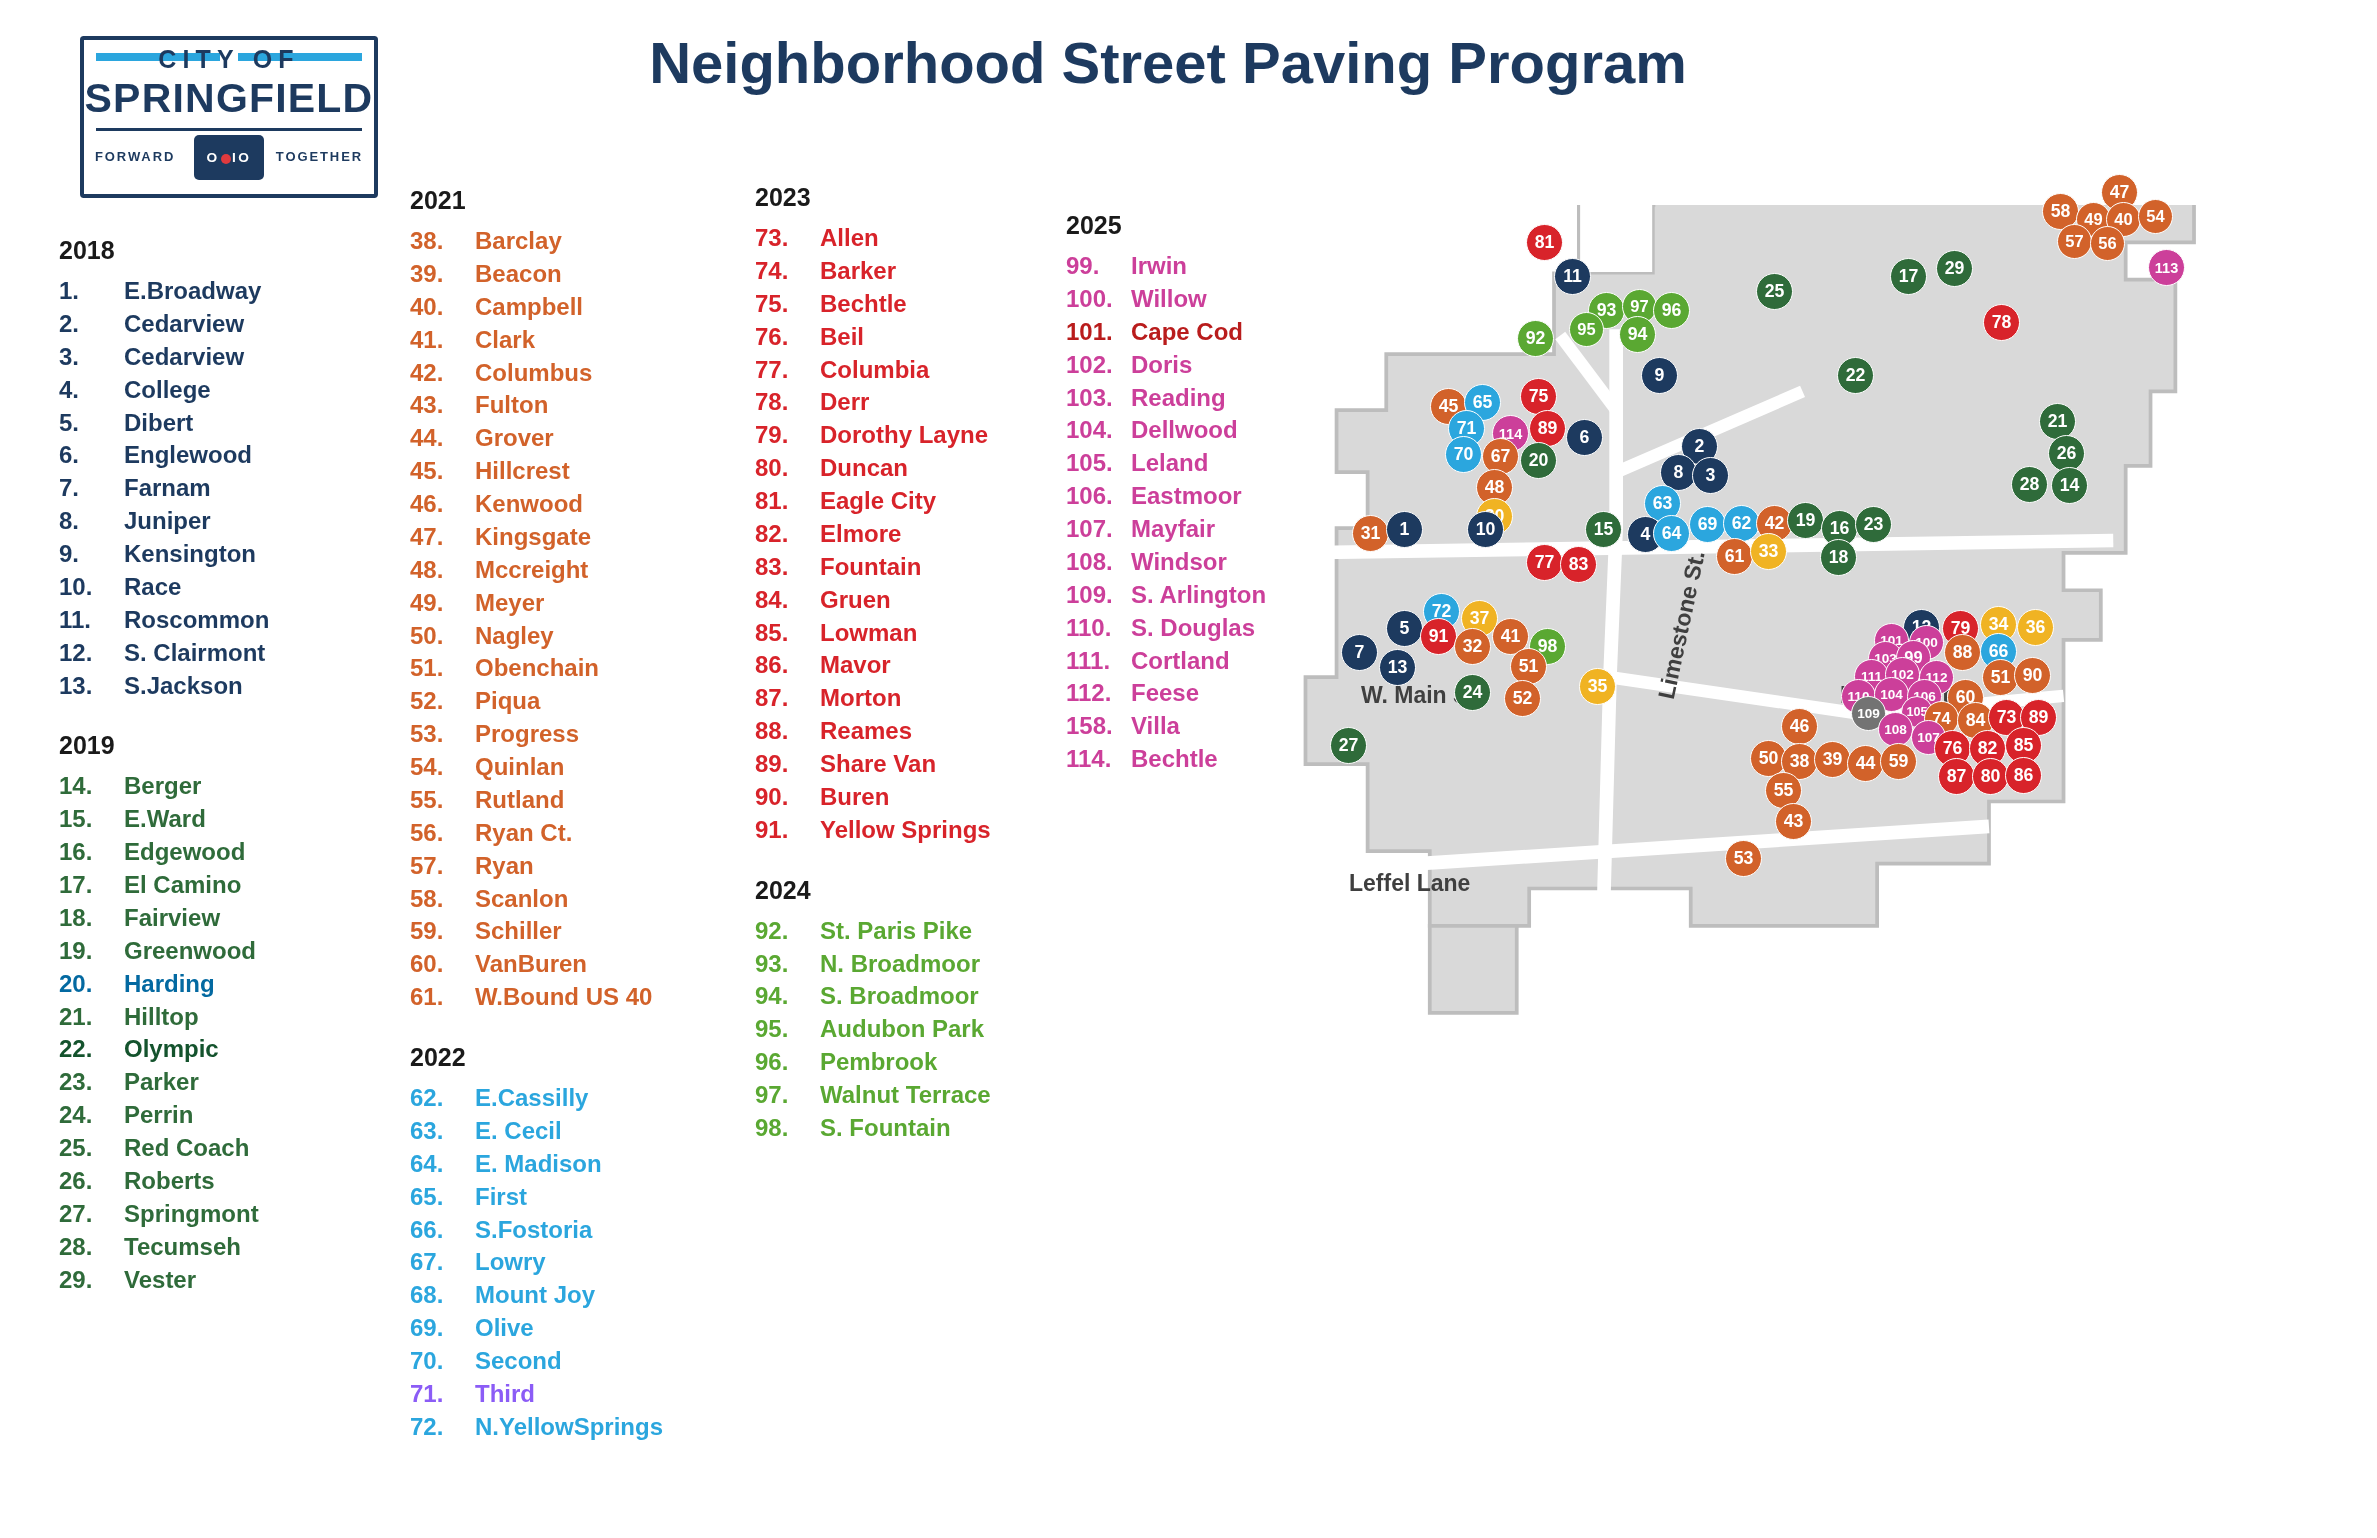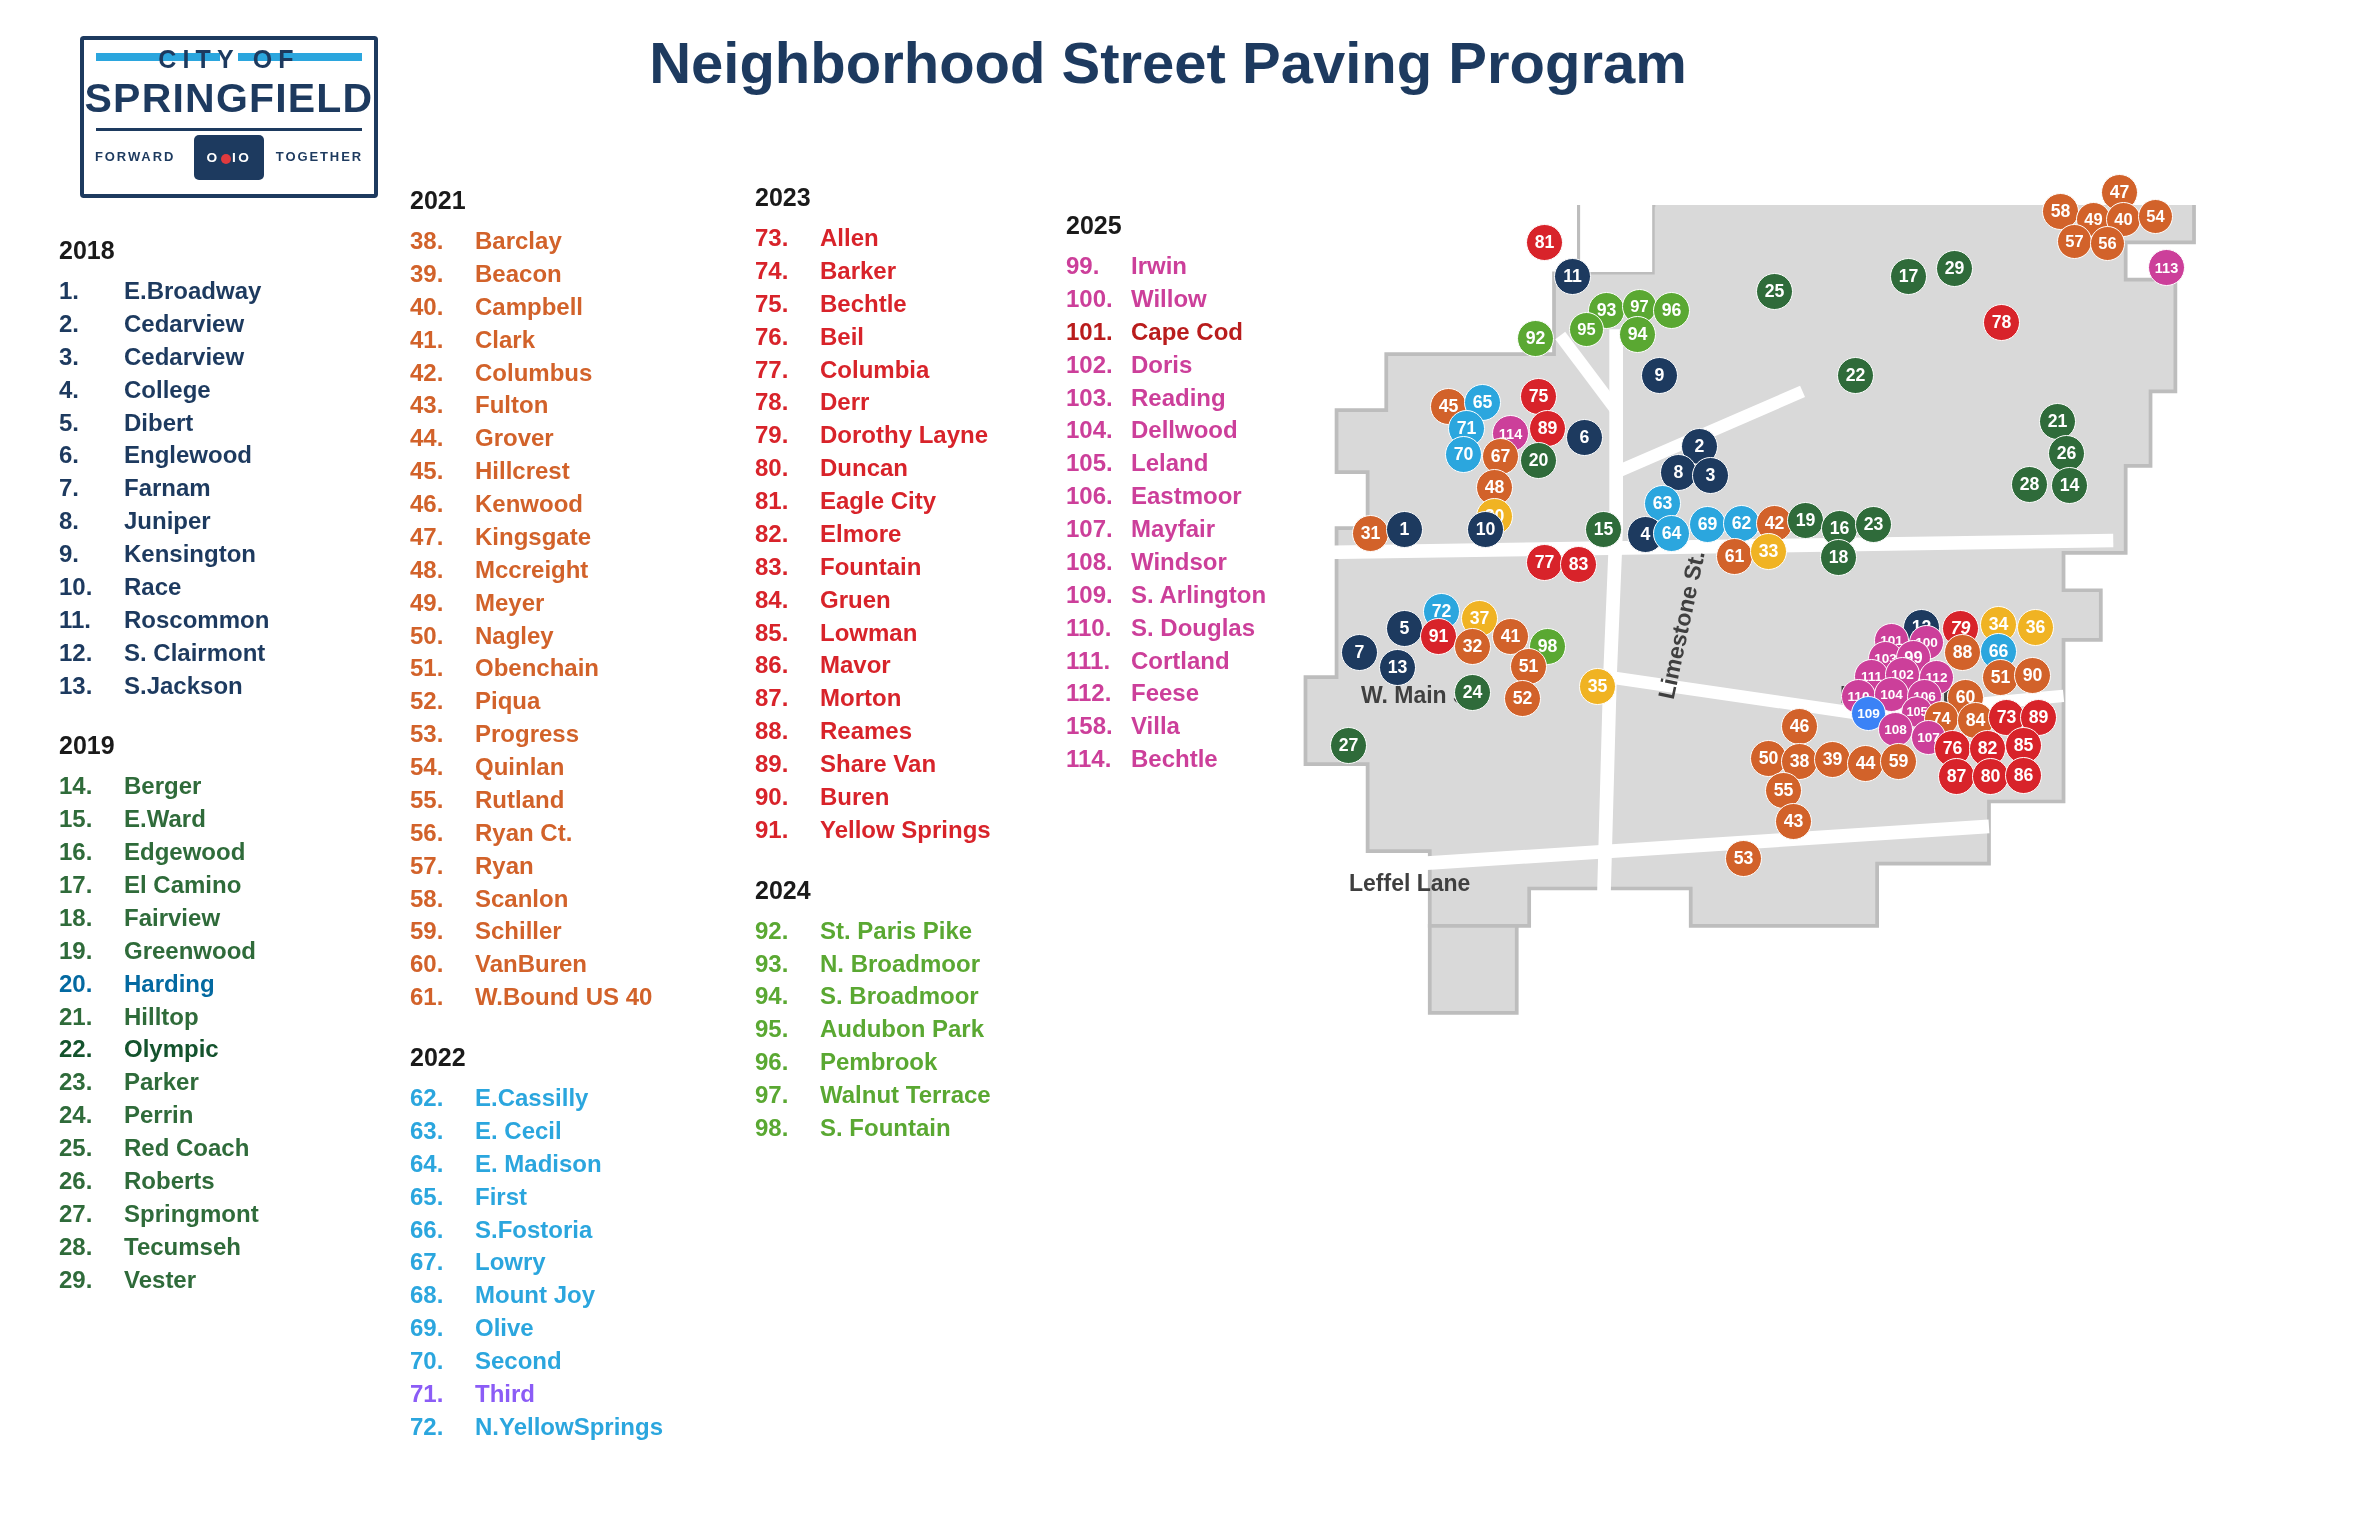--- a/index.html
+++ b/index.html
@@ -749,21 +749,21 @@
       <div class="pin" style="left: 674px; top: 301px; width: 37px; height: 37px; background: rgb(47, 107, 58); font-size: 17.7px;">23</div>
       <div class="pin" style="left: 639px; top: 334px; width: 37px; height: 37px; background: rgb(47, 107, 58); font-size: 17.7px;">18</div>
       <div class="pin" style="left: 171px; top: 310px; width: 37px; height: 37px; background: rgb(210, 98, 42); font-size: 17.7px;">31</div>
       <div class="pin" style="left: 205px; top: 306px; width: 37px; height: 37px; background: rgb(29, 58, 95); font-size: 17.7px;">1</div>
       <div class="pin" style="left: 286px; top: 306px; width: 37px; height: 37px; background: rgb(29, 58, 95); font-size: 17.7px;">10</div>
       <div class="pin" style="left: 535px; top: 333px; width: 37px; height: 37px; background: rgb(210, 98, 42); font-size: 17.7px;">61</div>
       <div class="pin" style="left: 569px; top: 328px; width: 37px; height: 37px; background: rgb(240, 179, 35); font-size: 17.7px;">33</div>
       <div class="pin" style="left: 345px; top: 339px; width: 37px; height: 37px; background: rgb(216, 35, 42); font-size: 17.7px;">77</div>
       <div class="pin" style="left: 379px; top: 341px; width: 37px; height: 37px; background: rgb(216, 35, 42); font-size: 17.7px;">83</div>
       <div class="pin" style="left: 722px; top: 404px; width: 37px; height: 37px; background: rgb(29, 58, 95); font-size: 17.7px;">12</div>
-      <div class="pin" style="left: 761px; top: 405px; width: 37px; height: 37px; background: rgb(216, 35, 42); font-size: 17.7px; font-style: italic;">79</div>
+      <div class="pin" style="left: 761px; top: 405px; width: 37px; height: 37px; background: rgb(216, 35, 42); font-size: 17.7px;">79</div>
       <div class="pin" style="left: 799px; top: 401px; width: 37px; height: 37px; background: rgb(240, 179, 35); font-size: 17.7px;">34</div>
       <div class="pin" style="left: 836px; top: 404px; width: 37px; height: 37px; background: rgb(240, 179, 35); font-size: 17.7px;">36</div>
       <div class="pin" style="left: 242px; top: 388px; width: 37px; height: 37px; background: rgb(43, 166, 222); font-size: 17.7px;">72</div>
       <div class="pin" style="left: 280px; top: 395px; width: 37px; height: 37px; background: rgb(240, 179, 35); font-size: 17.7px;">37</div>
       <div class="pin" style="left: 205px; top: 405px; width: 37px; height: 37px; background: rgb(29, 58, 95); font-size: 17.7px;">5</div>
       <div class="pin" style="left: 239px; top: 413px; width: 37px; height: 37px; background: rgb(216, 35, 42); font-size: 17.7px;">91</div>
       <div class="pin" style="left: 273px; top: 423px; width: 37px; height: 37px; background: rgb(210, 98, 42); font-size: 17.7px;">32</div>
       <div class="pin" style="left: 311px; top: 413px; width: 37px; height: 37px; background: rgb(210, 98, 42); font-size: 17.7px;">41</div>
       <div class="pin" style="left: 348px; top: 423px; width: 37px; height: 37px; background: rgb(90, 168, 50); font-size: 17.7px;">98</div>
       <div class="pin" style="left: 693px; top: 418px; width: 35px; height: 35px; background: rgb(204, 63, 154); font-size: 13.6px;">101</div>
@@ -777,21 +777,21 @@
       <div class="pin" style="left: 673px; top: 454px; width: 35px; height: 35px; background: rgb(204, 63, 154); font-size: 13.6px;">111</div>
       <div class="pin" style="left: 704px; top: 452px; width: 35px; height: 35px; background: rgb(204, 63, 154); font-size: 13.6px;">102</div>
       <div class="pin" style="left: 738px; top: 455px; width: 35px; height: 35px; background: rgb(204, 63, 154); font-size: 13.6px;">112</div>
       <div class="pin" style="left: 660px; top: 474px; width: 35px; height: 35px; background: rgb(204, 63, 154); font-size: 13.6px;">110</div>
       <div class="pin" style="left: 693px; top: 472px; width: 35px; height: 35px; background: rgb(204, 63, 154); font-size: 13.6px;">104</div>
       <div class="pin" style="left: 726px; top: 474px; width: 35px; height: 35px; background: rgb(204, 63, 154); font-size: 13.6px;">106</div>
       <div class="pin" style="left: 766px; top: 474px; width: 37px; height: 37px; background: rgb(210, 98, 42); font-size: 17.7px;">60</div>
       <div class="pin" style="left: 160px; top: 429px; width: 37px; height: 37px; background: rgb(29, 58, 95); font-size: 17.7px;">7</div>
       <div class="pin" style="left: 198px; top: 444px; width: 37px; height: 37px; background: rgb(29, 58, 95); font-size: 17.7px;">13</div>
       <div class="pin" style="left: 329px; top: 443px; width: 37px; height: 37px; background: rgb(210, 98, 42); font-size: 17.7px;">51</div>
-      <div class="pin" style="left: 670px; top: 491px; width: 35px; height: 35px; background: #3b82f6; font-size: 13.6px;">109</div>
+      <div class="pin" style="left: 670px; top: 491px; width: 35px; height: 35px; background: #737373; font-size: 13.6px;">109</div>
       <div class="pin" style="left: 720px; top: 491px; width: 32px; height: 32px; background: rgb(204, 63, 154); font-size: 12.6px;">105</div>
       <div class="pin" style="left: 743px; top: 496px; width: 35px; height: 35px; background: rgb(210, 98, 42); font-size: 16.5px;">74</div>
       <div class="pin" style="left: 776px; top: 497px; width: 37px; height: 37px; background: rgb(210, 98, 42); font-size: 17.7px;">84</div>
       <div class="pin" style="left: 807px; top: 494px; width: 37px; height: 37px; background: rgb(216, 35, 42); font-size: 17.7px;">73</div>
       <div class="pin" style="left: 839px; top: 494px; width: 37px; height: 37px; background: rgb(216, 35, 42); font-size: 17.7px;">89</div>
       <div class="pin" style="left: 697px; top: 507px; width: 35px; height: 35px; background: rgb(204, 63, 154); font-size: 13.6px;">108</div>
       <div class="pin" style="left: 730px; top: 515px; width: 35px; height: 35px; background: rgb(204, 63, 154); font-size: 13.6px;">107</div>
       <div class="pin" style="left: 753px; top: 525px; width: 37px; height: 37px; background: rgb(216, 35, 42); font-size: 17.7px;">76</div>
       <div class="pin" style="left: 788px; top: 525px; width: 37px; height: 37px; background: rgb(216, 35, 42); font-size: 17.7px;">82</div>
       <div class="pin" style="left: 824px; top: 522px; width: 37px; height: 37px; background: rgb(216, 35, 42); font-size: 17.7px;">85</div>

